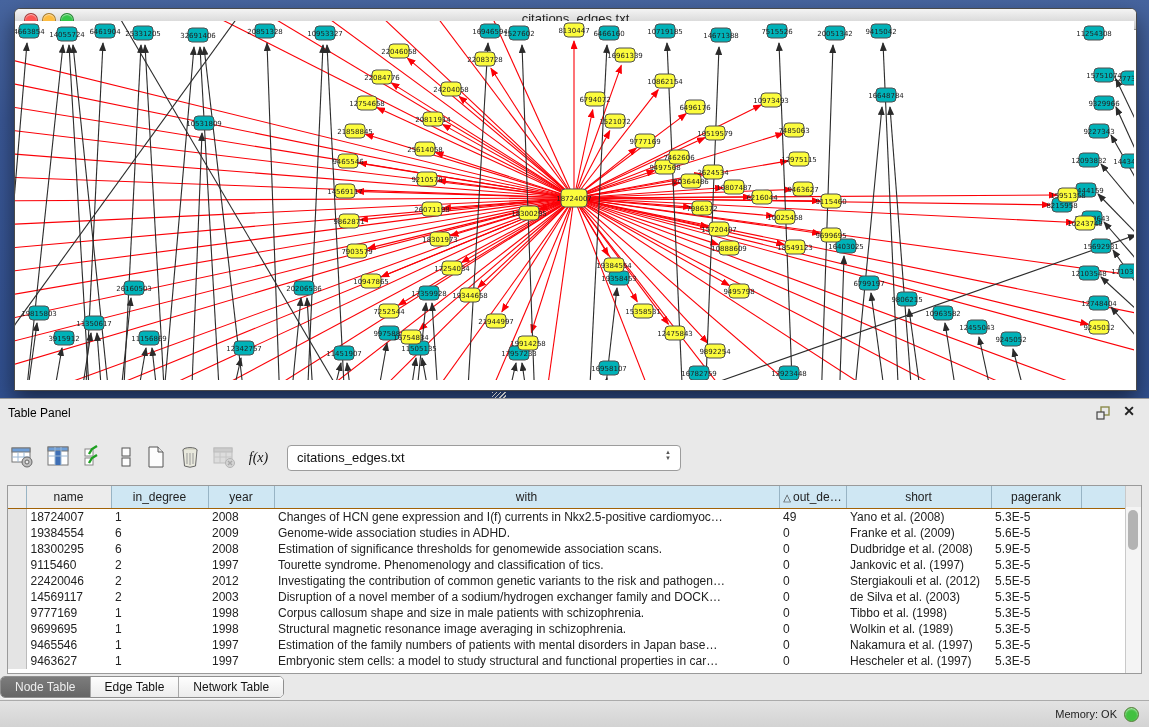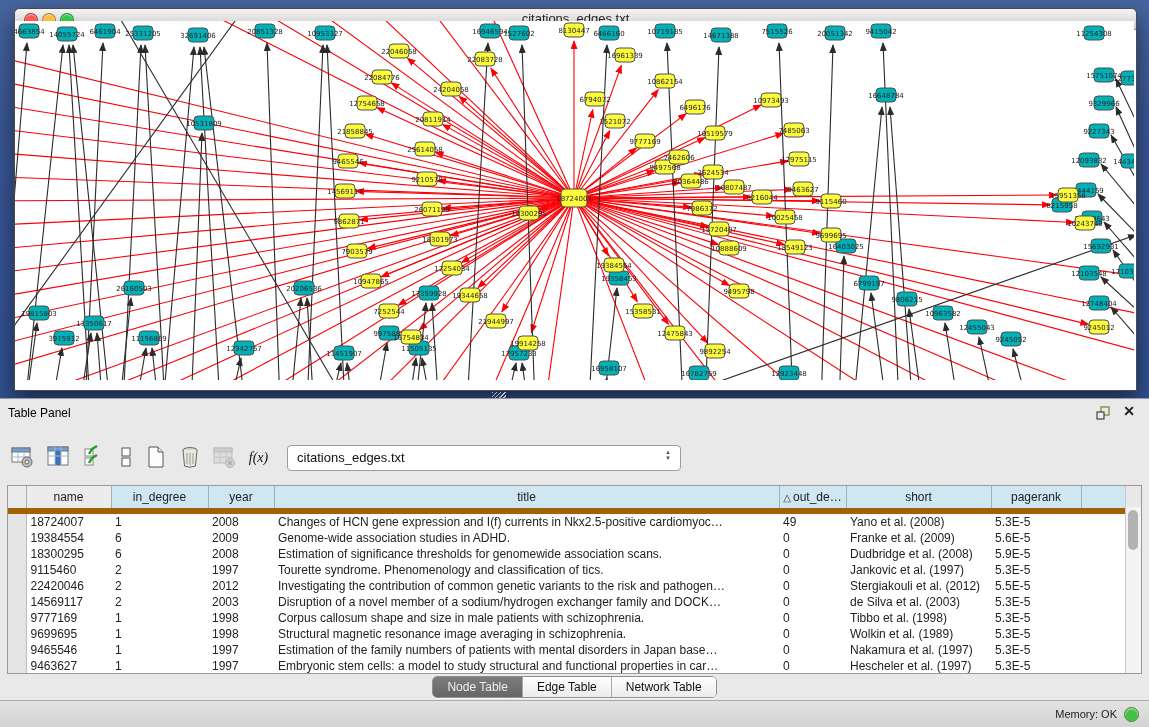--- a/index.html
+++ b/index.html
@@ -42,36 +42,36 @@
   #dropdown{position:absolute;left:287px;top:4px;width:392px;height:24px;
     background:#fff;border:1px solid #9c9c9c;border-radius:4px;cursor:pointer;}
   #dropdown-text{position:absolute;left:9px;top:4px;font-size:13px;color:#111;}
   #dropdown-arrows{position:absolute;right:7px;top:3px;width:10px;font-size:6px;
     line-height:6px;color:#555;text-align:center;}
 
   #tablebox{position:absolute;left:7px;top:86px;width:1133px;height:187px;
     border:1px solid #9a9a9a;background:#fff;overflow:hidden;}
   table.grid{border-collapse:collapse;table-layout:fixed;width:1118px;font-size:12px;}
   table.grid th{height:20px;font-weight:normal;text-align:center;color:#222;
-    border-right:1px solid #98b4c4;border-bottom:6px solid #a16207;
+    border-right:1px solid #98b4c4;border-bottom:1px solid #a16207;
     overflow:hidden;white-space:nowrap;}
   th.hdr-blue{background:#cfe7f3;}
   th.hdr-gray{background:#ececec;border-right:1px solid #bbb;border-bottom:1px solid #aaa;}
   table.grid td{height:16px;padding:0 4px;color:#222;white-space:nowrap;
     overflow:hidden;text-overflow:ellipsis;}
   td.rowhead{background:#e4e4e4;border-right:1px solid #bbb;padding:0;}
   .sort-tri{font-size:10px;color:#333;margin-right:2px;}
   #vscroll{position:absolute;right:0;top:21px;bottom:0;width:15px;
     background:#f4f4f4;border-left:1px solid #c9c9c9;}
   #vthumb{position:absolute;left:2px;top:3px;width:10px;height:40px;
     border-radius:5px;background:#b3b3b3;}
   #scroll-corner{position:absolute;right:0;top:0;width:15px;height:21px;
     background:#e8e8e8;border-left:1px solid #c9c9c9;border-bottom:1px solid #aaa;}
 
-  #tabbar{position:absolute;left:0;top:276px;width:100%;height:26px;text-align:center;}
+  #tabbar{position:absolute;left:0;top:276px;width:100%;height:26px;}
   #segbox{display:inline-flex;margin-top:1px;border:1px solid #8f8f8f;border-radius:5px;
     overflow:hidden;background:#fdfdfd;box-shadow:0 1px 0 rgba(255,255,255,.7);}
   .seg{padding:3px 14px;font-size:12px;color:#111;border-right:1px solid #a8a8a8;
     background:linear-gradient(180deg,#fefefe,#ececec);cursor:pointer;}
   .seg:last-child{border-right:none;}
   .seg.active{background:linear-gradient(180deg,#7c7c7c,#666);color:#eee;}
 
   
   #status-bar{position:absolute;left:0;top:700px;width:1149px;height:27px;
     background:linear-gradient(180deg,#e3e3e3,#d2d2d2);border-top:1px solid #ababab;}
@@ -808,21 +808,21 @@
             <col style="width: 145px;">
             <col style="width: 90px;">
             <col style="width: 45px;">
           </colgroup>
         <thead>
             <tr id="grid-head">
               <th class="hdr-gray"></th>
               <th class="hdr-gray">name</th>
               <th class="hdr-blue">in_degree</th>
               <th class="hdr-blue">year</th>
-              <th class="hdr-blue">title</th>
+              <th class="hdr-blue">with</th>
               <th class="hdr-blue"><span class="sort-tri">△</span>out_de…</th>
               <th class="hdr-blue">short</th>
               <th class="hdr-blue">pagerank</th>
               <th class="hdr-blue"></th>
             </tr>
           </thead>
         <tbody id="grid-body">
             <tr>
               <td class="rowhead"></td>
               <td>18724007</td>

